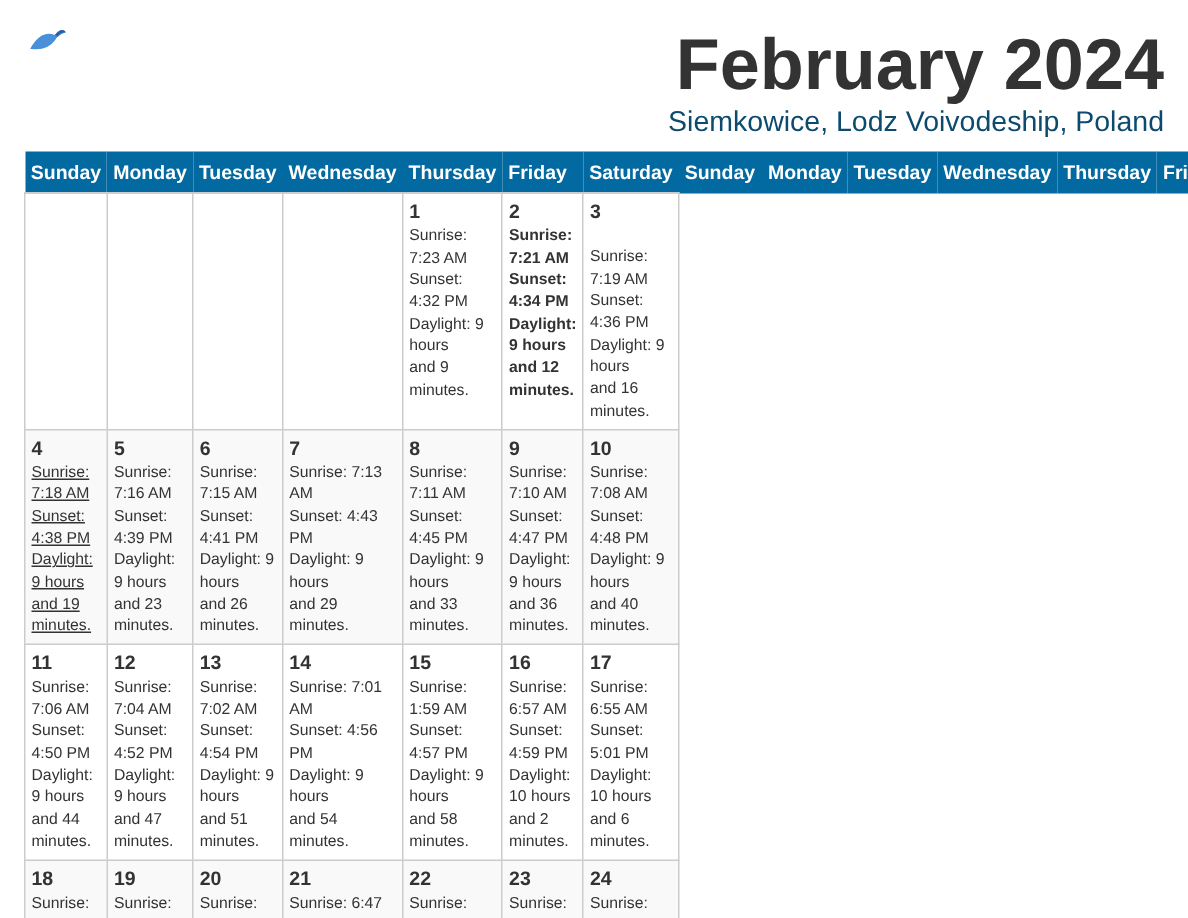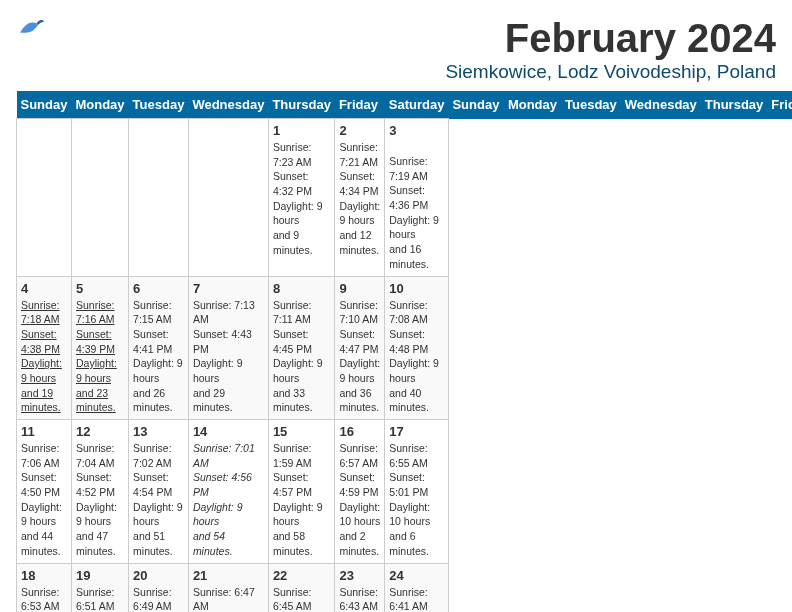--- a/index.html
+++ b/index.html
@@ -31,21 +31,21 @@
     }
     .logo-bird {
       width: 28px;
       height: 22px;
       margin-left: 2px;
     }
     .title-block {
       text-align: right;
     }
     .month-title {
-      font-size: 40px;
+      font-size: 48px;
       font-weight: bold;
       color: #333;
     }
     .location {
       font-size: 19px;
       color: #0c4a6e;
     }
     table {
       width: 100%;
       border-collapse: collapse;
@@ -134,21 +134,21 @@
         <td class="empty-cell"></td>
         <td>
           <span class="day-num">1</span>
           <div class="day-info" style="white-space: pre-line;">Sunrise: 7:23 AM
 Sunset: 4:32 PM
 Daylight: 9 hours
 and 9 minutes.</div>
         </td>
         <td>
           <span class="day-num">2</span>
-          <div class="day-info" style="white-space: pre-line;">Sunrise: 7:21 AM
+          <div class="day-info" style="white-space: pre-line; font-weight: bold;">Sunrise: 7:21 AM
 Sunset: 4:34 PM
 Daylight: 9 hours
 and 12 minutes.</div>
         </td>
         <td>
           <span class="day-num">3</span>
           <div class="day-info" style="white-space: pre-line; margin-top: 16px;">Sunrise: 7:19 AM
 Sunset: 4:36 PM
 Daylight: 9 hours
 and 16 minutes.</div>
@@ -157,21 +157,21 @@
       <tr>
         <td>
           <span class="day-num">4</span>
           <div class="day-info" style="white-space: pre-line; text-decoration: underline;">Sunrise: 7:18 AM
 Sunset: 4:38 PM
 Daylight: 9 hours
 and 19 minutes.</div>
         </td>
         <td>
           <span class="day-num">5</span>
-          <div class="day-info" style="white-space: pre-line; text-decoration: underline;">Sunrise: 7:16 AM
+          <div class="day-info" style="white-space: pre-line;">Sunrise: 7:16 AM
 Sunset: 4:39 PM
 Daylight: 9 hours
 and 23 minutes.</div>
         </td>
         <td>
           <span class="day-num">6</span>
           <div class="day-info" style="white-space: pre-line;">Sunrise: 7:15 AM
 Sunset: 4:41 PM
 Daylight: 9 hours
 and 26 minutes.</div>
@@ -222,21 +222,21 @@
         </td>
         <td>
           <span class="day-num">13</span>
           <div class="day-info" style="white-space: pre-line;">Sunrise: 7:02 AM
 Sunset: 4:54 PM
 Daylight: 9 hours
 and 51 minutes.</div>
         </td>
         <td>
           <span class="day-num">14</span>
-          <div class="day-info" style="white-space: pre-line; font-style: italic;">Sunrise: 7:01 AM
+          <div class="day-info" style="white-space: pre-line;">Sunrise: 7:01 AM
 Sunset: 4:56 PM
 Daylight: 9 hours
 and 54 minutes.</div>
         </td>
         <td>
           <span class="day-num">15</span>
           <div class="day-info" style="white-space: pre-line;">Sunrise: 1:59 AM
 Sunset: 4:57 PM
 Daylight: 9 hours
 and 58 minutes.</div>

